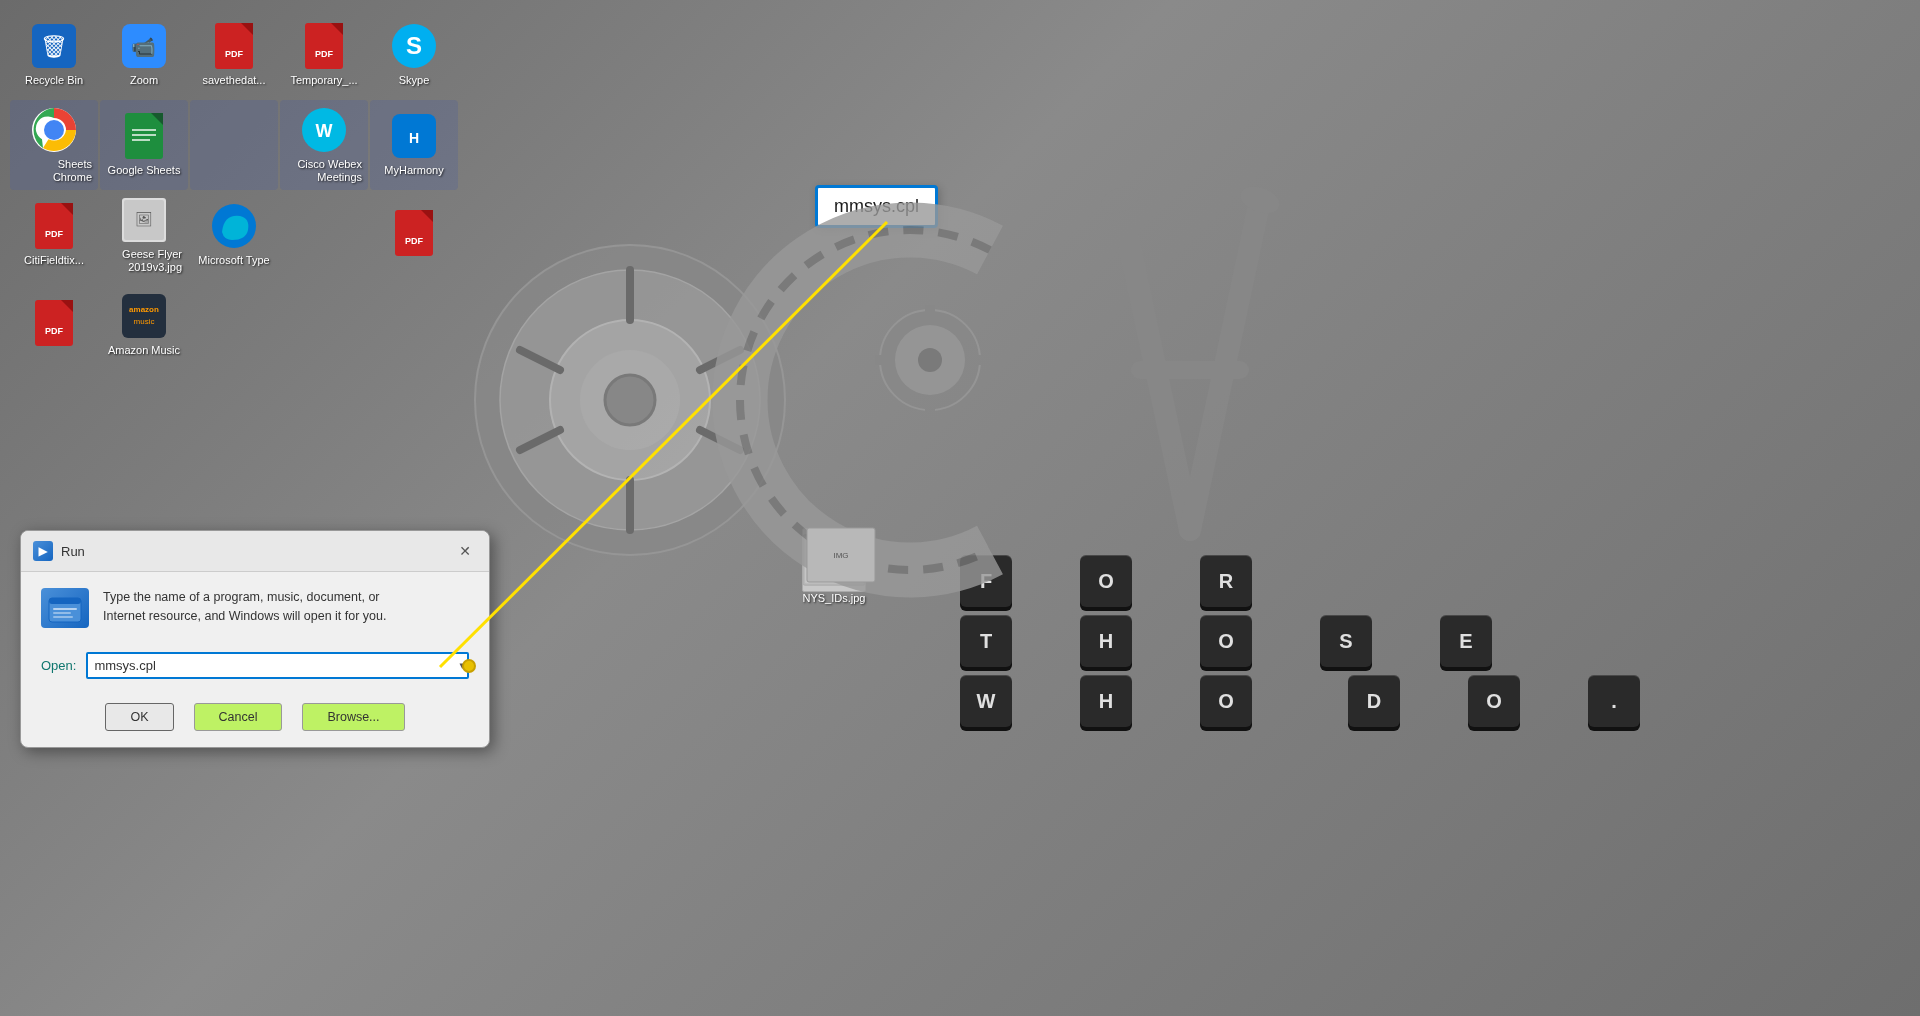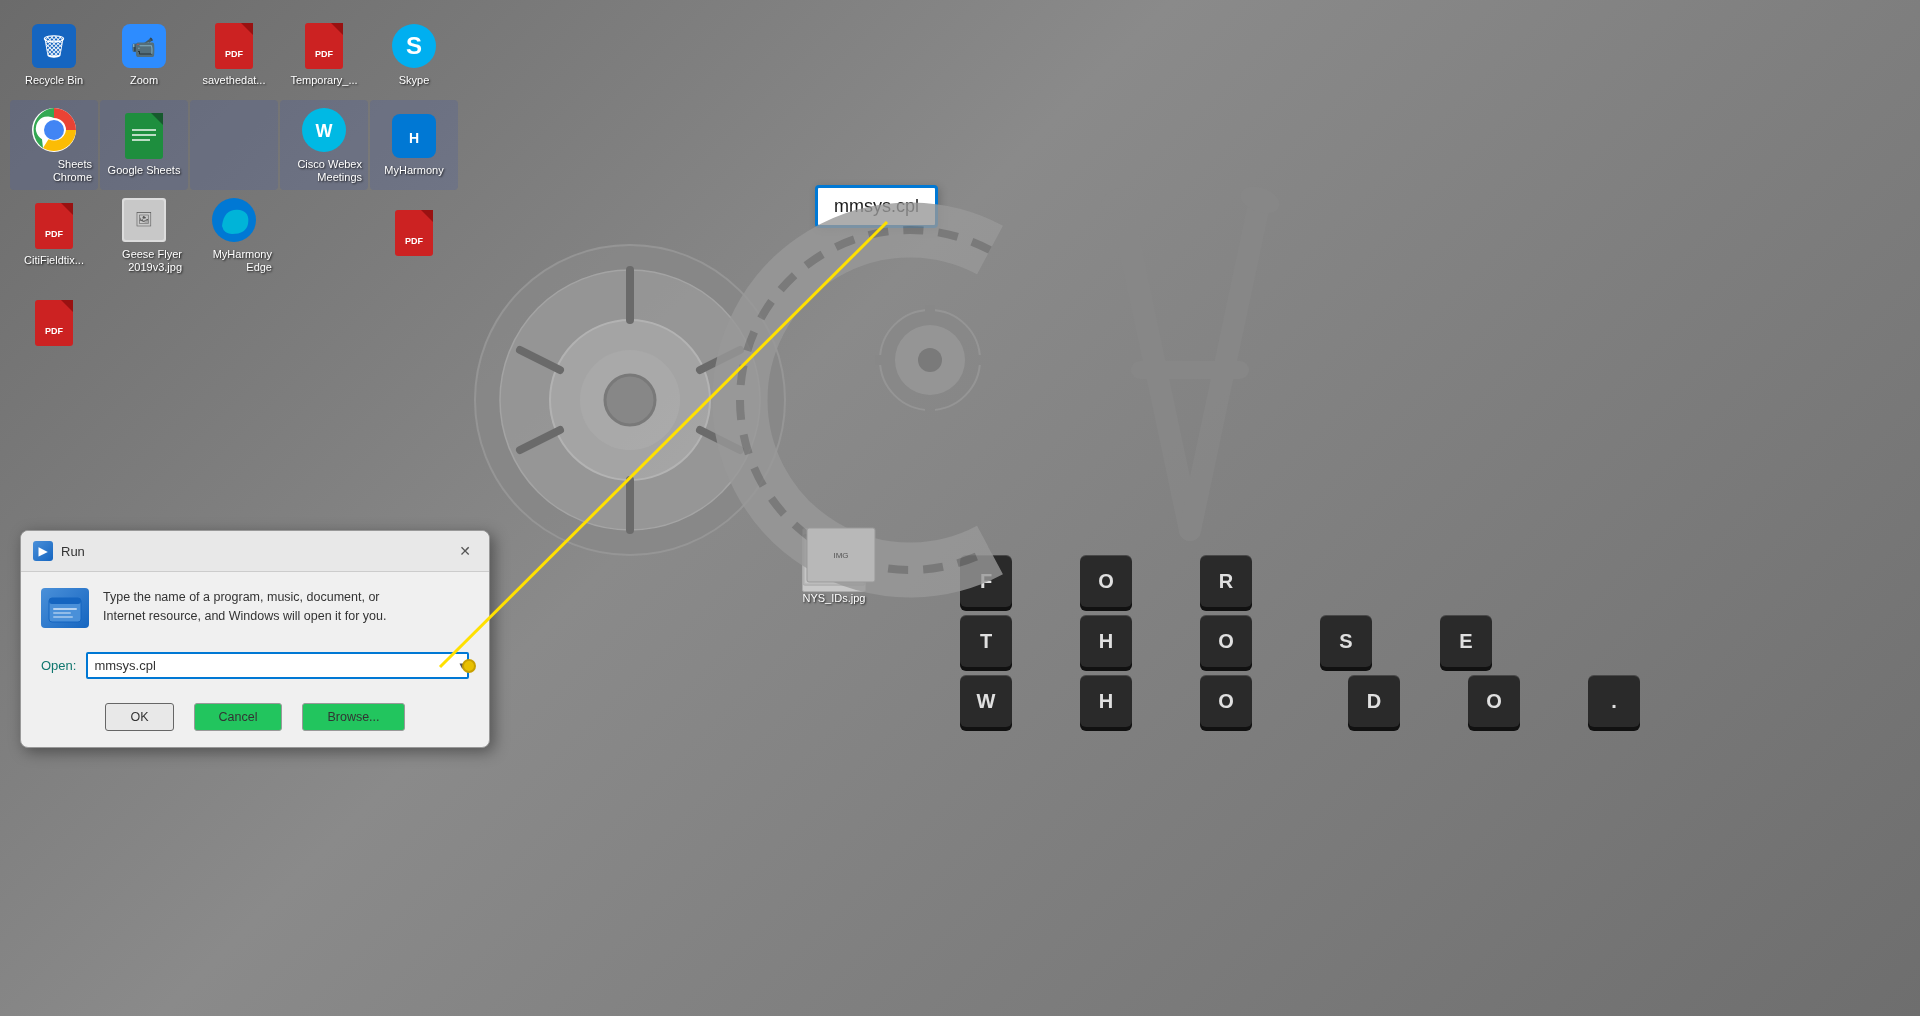--- a/index.html
+++ b/index.html
@@ -195,21 +195,21 @@
       padding: 8px 20px 16px 20px;
       display: flex;
       justify-content: center;
       gap: 20px;
     }
 
     .run-btn {
       padding: 6px 24px;
       font-size: 12.5px;
       border: 1px solid #999;
-      background: #22c55e;
+      background: #bef264;
       cursor: pointer;
       border-radius: 3px;
       color: #333;
     }
 
     .run-btn-ok {
       background: #e8e8e8;
       border-color: #666;
     }
 
@@ -515,21 +515,21 @@
   </div>
 
   <div class="desktop-icon">
     <div class="icon-img">
       <svg width="44" height="44" viewBox="0 0 44 44">
         <circle cx="22" cy="22" r="22" fill="#0078d4"></circle>
         <path d="M10 28 Q12 10 28 12 Q38 14 36 26 Q34 36 20 36 Q12 36 10 28Z" fill="#00b4d8"></path>
         <path d="M8 30 Q14 38 26 36 Q12 40 8 30Z" fill="#0078d4"></path>
       </svg>
     </div>
-    <div class="icon-label">MyHarmony Edge</div>
+    <div class="icon-label">Microsoft Type</div>
   </div>
 
   <div class="desktop-icon"></div>
 
 
   <div class="desktop-icon">
     <div class="icon-img">
       <svg width="38" height="46" viewBox="0 0 38 46">
         <rect width="38" height="46" rx="3" fill="#cc2222"></rect>
         <polygon points="26,0 38,12 38,0" fill="#991111"></polygon>
@@ -543,20 +543,30 @@
     <div class="icon-img">
       <svg width="38" height="46" viewBox="0 0 38 46">
         <rect width="38" height="46" rx="3" fill="#cc2222"></rect>
         <polygon points="26,0 38,12 38,0" fill="#991111"></polygon>
         <text x="19" y="34" text-anchor="middle" font-size="9" font-weight="bold" fill="white">PDF</text>
       </svg>
     </div>
     <div class="icon-label"></div>
   </div>
 
+  <div class="desktop-icon">
+    <div class="icon-img">
+      <svg width="44" height="44" viewBox="0 0 44 44">
+        <rect width="44" height="44" rx="6" fill="#232F3E"></rect>
+        <text x="22" y="18" text-anchor="middle" font-size="8" fill="#FF9900" font-weight="bold">amazon</text>
+        <text x="22" y="30" text-anchor="middle" font-size="8" fill="#FF9900">music</text>
+      </svg>
+    </div>
+    <div class="icon-label">Amazon Music</div>
+  </div>
 </div>
 
 <div class="desktop-file-nys">
   <div class="nys-icon">
     <svg width="64" height="52" viewBox="0 0 64 52">
       <rect width="64" height="52" rx="2" fill="#b8b8b8" stroke="#aaa"></rect>
       <rect x="2" y="2" width="60" height="48" rx="1" fill="#c5c5c5"></rect>
       <text x="32" y="28" text-anchor="middle" font-size="9" fill="#666">ID Card</text>
     </svg>
   </div>

